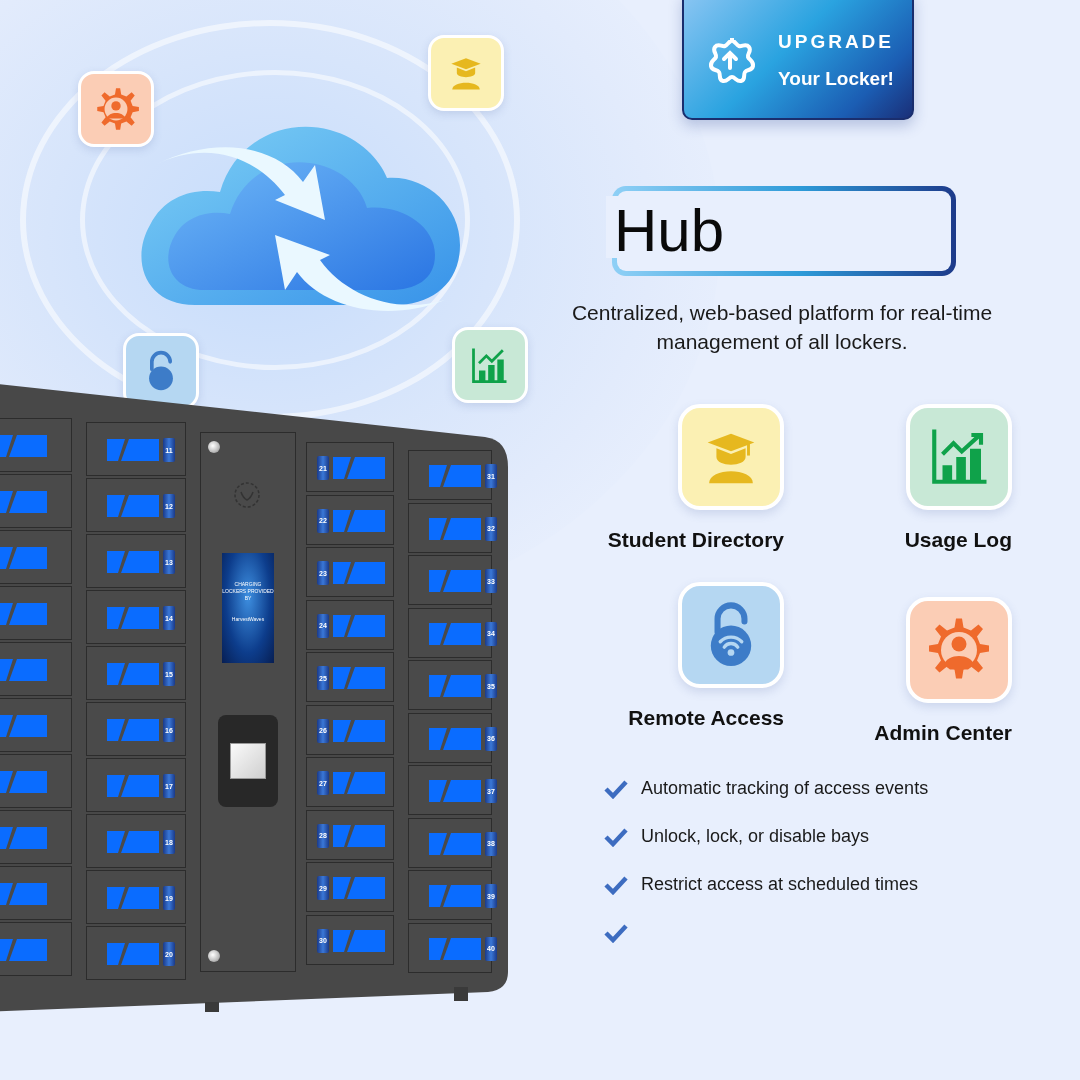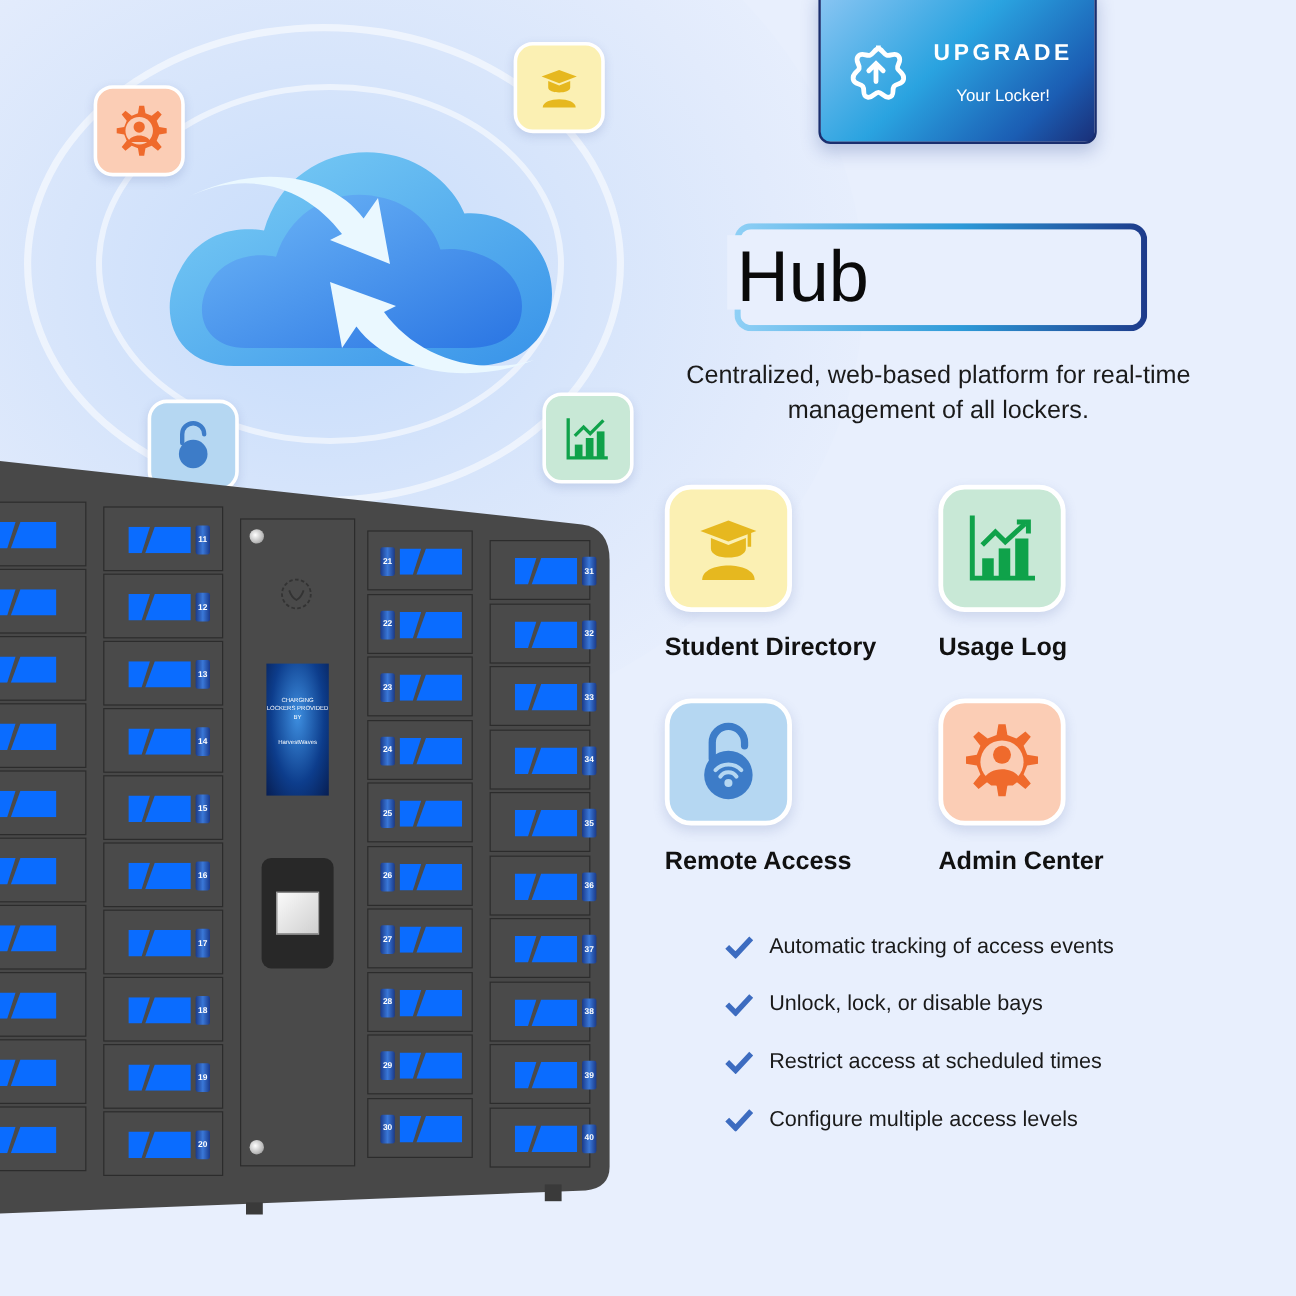--- a/index.html
+++ b/index.html
@@ -22,21 +22,21 @@
     position: absolute; left: 682px; top: -10px; width: 232px; height: 130px;
     border-radius: 10px;
     background: linear-gradient(135deg, #8cc6f3 0%, #2aa3e0 45%, #1b5db3 80%, #1a2f78 100%);
     border: 2px solid #1a2e6e;
     box-shadow: 0 6px 14px rgba(30,60,140,0.25);
     display: flex; align-items: center; padding: 10px 18px 0 20px; gap: 22px;
     color: #fff; cursor: pointer;
   }
   .upgrade .lines { display: flex; flex-direction: column; align-items: center; }
   .upgrade .l1 { font-weight: 700; font-size: 19px; letter-spacing: 3px; }
-  .upgrade .l2 { font-weight: 400; font-size: 14px; margin-top: 15px; }
+  .upgrade .l2 { font-weight: 700; font-size: 19px; margin-top: 15px; }
 
   
   .title-frame {
     position: absolute; left: 612px; top: 186px; width: 344px; height: 90px;
     border-radius: 14px;
     border: 5px solid transparent;
     background: linear-gradient(#e8effd,#e8effd) padding-box,
                 linear-gradient(90deg, #8fd0f6, #2d9ad8 55%, #1d3a8a) border-box;
   }
   .title-cover { position:absolute; left: 606px; top: 196px; width: 16px; height: 62px; background:#e8effd; }
@@ -45,21 +45,21 @@
     display: flex; align-items: baseline; gap: 12px;
   }
   .title .t1 { font-weight: 700; font-size: 60px; letter-spacing: -1px; color: #0a0a0a; }
   .title .t2 { font-weight: 400; font-size: 60px; color: #0a0a0a; }
   .subtitle {
     position: absolute; left: 570px; top: 298px; width: 424px;
     text-align: center; font-size: 21px; line-height: 29px; color: #1a1a1a;
   }
 
   
-  .feature { position: absolute; width: 230px; display: flex; flex-direction: column; align-items: flex-start; }
+  .feature { position: absolute; width: 230px; display: flex; flex-direction: column; align-items: flex-end; }
   .tile {
     width: 106px; height: 106px; border-radius: 22px; border: 4px solid #fff;
     box-shadow: 0 4px 10px rgba(80,100,160,0.18);
     display: flex; align-items: center; justify-content: center; cursor: pointer;
   }
   .feature .label { margin-top: 18px; font-weight: 700; font-size: 21px; color: #111; }
 
   .mini {
     position: absolute; width: 76px; height: 76px; border-radius: 16px; border: 3px solid #fff;
     box-shadow: 0 3px 8px rgba(80,100,160,0.18);
@@ -198,21 +198,21 @@
   <div class="tile" style="background:#b5d7f2;">
     <svg width="66" height="70" viewBox="0 0 48 52">
       <path d="M14 24 v-10 a10 10 0 0 1 20 0 v2" stroke="#3d7cc8" stroke-width="4.5" fill="none" stroke-linecap="round"></path>
       <circle cx="24" cy="34" r="15" fill="#3d7cc8"></circle>
       <path d="M16 31 a11 11 0 0 1 16 0 M19 35 a6 6 0 0 1 10 0" stroke="#b5d7f2" stroke-width="2.5" fill="none" stroke-linecap="round"></path>
       <circle cx="24" cy="39" r="2.5" fill="#b5d7f2"></circle>
     </svg>
   </div>
   <span class="label">Remote Access</span>
 </div>
-<div class="feature" style="left:782px;top:582px;">
+<div class="feature" style="left:782px;top:597px;">
   <div class="tile" style="background:#fbcdb5;">
     <svg width="72" height="72" viewBox="0 0 48 48">
       <path d="M22 3 h4 l1 6 5 2 5-4 3 3-4 5 2 5 6 1 v4 l-6 1-2 5 4 5-3 3-5-4-5 2-1 6 h-4 l-1-6-5-2-5 4-3-3 4-5-2-5-6-1 v-4 l6-1 2-5-4-5 3-3 5 4 5-2z" fill="#ef6a2c"></path>
       <circle cx="24" cy="24" r="12" fill="#fbcdb5"></circle>
       <circle cx="24" cy="20" r="5" fill="#ef6a2c"></circle>
         <path d="M14 34 c2-8 18-8 20 0 l-4 3 h-12z" fill="#ef6a2c"></path>
     </svg>
   </div>
   <span class="label">Admin Center</span>
 </div>
@@ -233,21 +233,20 @@
   <li>
       <svg class="chk" viewBox="0 0 26 20">
         <path d="M3 10 l7 7 L23 3" stroke="#3d6cc0" stroke-width="4.5" fill="none"></path>
       </svg>
       <span>Restrict access at scheduled times</span>
     </li>
   <li>
       <svg class="chk" viewBox="0 0 26 20">
         <path d="M3 10 l7 7 L23 3" stroke="#3d6cc0" stroke-width="4.5" fill="none"></path>
       </svg>
-      <span>Configure multiple access levels</span>
     </li>
 </ul>
 
 <svg class="locker-shape" viewBox="0 0 530 630">
   <path d="M0 0 L505 55 Q528 58 528 85 L528 590 Q528 608 508 610 L0 630 Z" fill="#484848"></path>
   <rect x="474" y="605" width="14" height="14" fill="#3a3a3a"></rect>
   <rect x="225" y="620" width="14" height="16" fill="#3a3a3a"></rect>
 </svg>
 
 <div id="bays">

